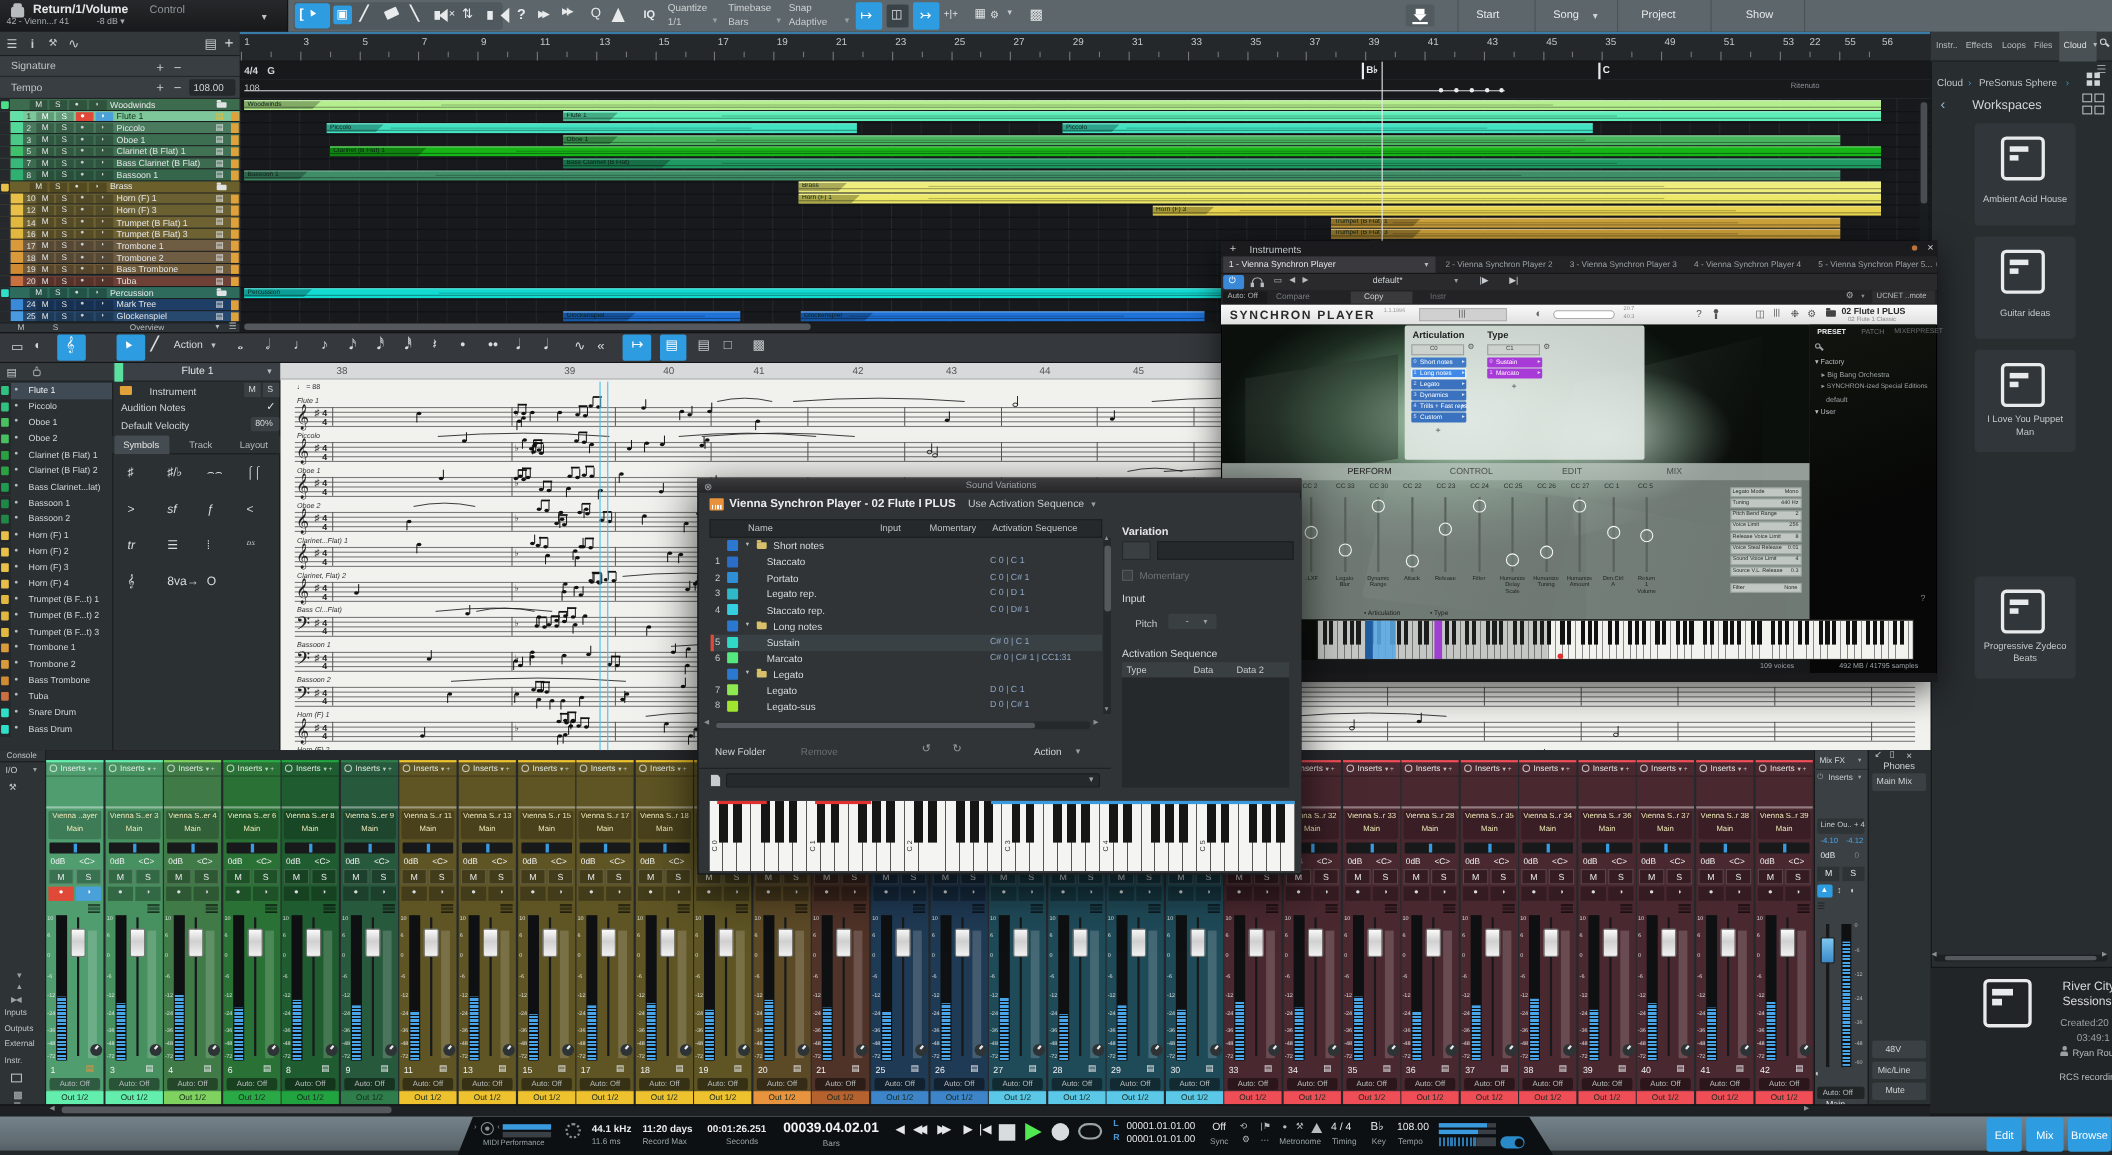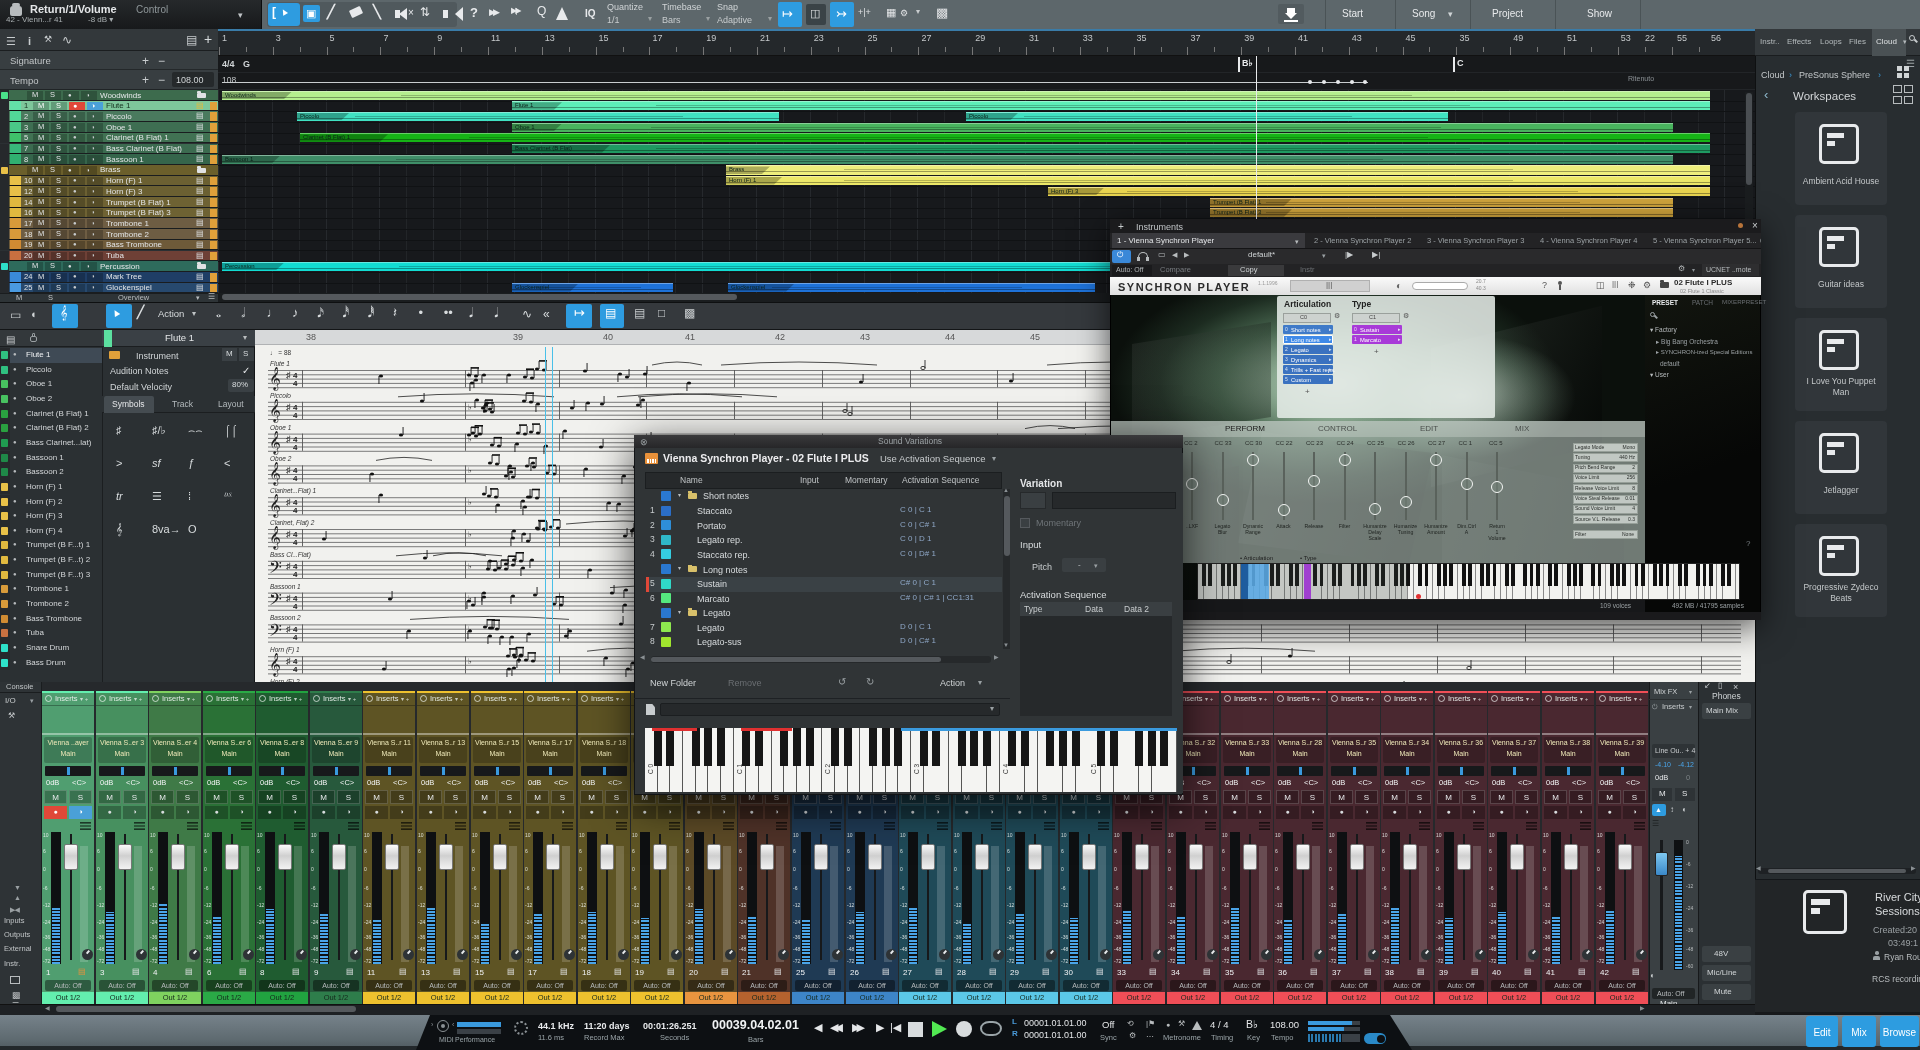--- a/index.html
+++ b/index.html
@@ -737,27 +737,20 @@
         <i class="a" style="left:5px;top:14px;width:8px;height:5px;background:#e8eaec;"></i>
       </i>
       <i class="a" style="left:0;top:64px;width:92px;font-size:8.5px;color:#c4c8ca;text-align:center;line-height:1.25;font-style:normal;">Guitar ideas</i>
     </div>
     <div style="position:absolute;left:1795px;top:318px;width:92px;height:93px;background:#31363a;border-radius:4px;">
       <i class="a" style="left:24px;top:12px;width:40px;height:40px;border:3px solid #e8eaec;border-radius:5px;">
         <i class="a" style="left:5px;top:6px;width:17px;height:5px;background:#e8eaec;"></i>
         <i class="a" style="left:5px;top:14px;width:8px;height:5px;background:#e8eaec;"></i>
       </i>
       <i class="a" style="left:0;top:58px;width:92px;font-size:8.5px;color:#c4c8ca;text-align:center;line-height:1.25;font-style:normal;">I Love You Puppet<br>Man</i>
-    </div>
-    <div style="position:absolute;left:1795px;top:421px;width:92px;height:93px;background:#31363a;border-radius:4px;">
-      <i class="a" style="left:24px;top:12px;width:40px;height:40px;border:3px solid #e8eaec;border-radius:5px;">
-        <i class="a" style="left:5px;top:6px;width:17px;height:5px;background:#e8eaec;"></i>
-        <i class="a" style="left:5px;top:14px;width:8px;height:5px;background:#e8eaec;"></i>
-      </i>
-      <i class="a" style="left:0;top:64px;width:92px;font-size:8.5px;color:#c4c8ca;text-align:center;line-height:1.25;font-style:normal;">Jetlagger</i>
     </div>
     <div style="position:absolute;left:1795px;top:524px;width:92px;height:93px;background:#31363a;border-radius:4px;">
       <i class="a" style="left:24px;top:12px;width:40px;height:40px;border:3px solid #e8eaec;border-radius:5px;">
         <i class="a" style="left:5px;top:6px;width:17px;height:5px;background:#e8eaec;"></i>
         <i class="a" style="left:5px;top:14px;width:8px;height:5px;background:#e8eaec;"></i>
       </i>
       <i class="a" style="left:0;top:58px;width:92px;font-size:8.5px;color:#c4c8ca;text-align:center;line-height:1.25;font-style:normal;">Progressive Zydeco<br>Beats</i>
     </div>
     <div style="position:absolute;left:1758px;top:868px;width:158px;height:6px;background:#1e2124;border-radius:3px;"></div>
     <div style="position:absolute;left:1768px;top:869px;width:138px;height:4px;background:#55595d;border-radius:2px;"></div>

